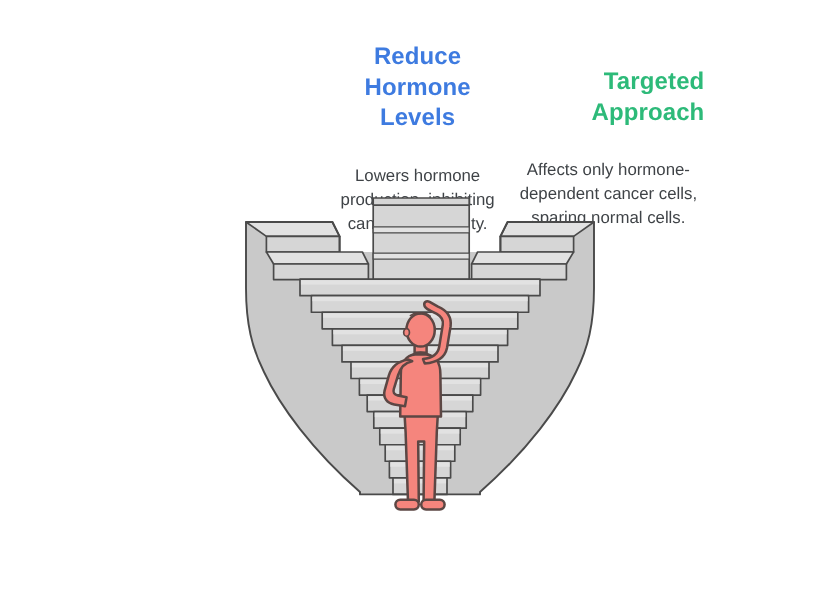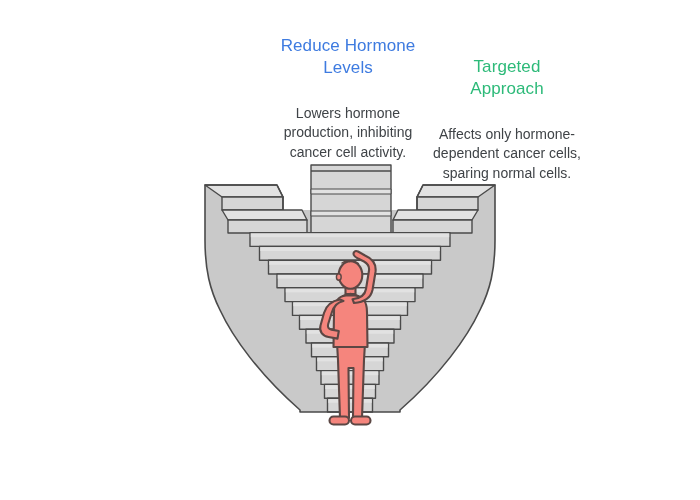--- a/index.html
+++ b/index.html
@@ -5,21 +5,21 @@
   html,body{margin:0;padding:0;}
   body{font-family:"Liberation Sans", sans-serif;}
   #canvas{
     position:relative;width:700px;height:500px;background:var(--background,#fff);
     overflow:hidden;
   }
   .col{
     position:absolute;width:160px;text-align:center;
   }
   .col-heading{
-    font-size:17px;font-weight:normal;line-height:1.28;white-space:pre-line;
+    font-size:20px;font-weight:bold;line-height:1.28;white-space:pre-line;
     letter-spacing:.1px;
   }
   .col-body{
     margin-top:25px;font-size:14px;line-height:1.42;white-space:pre-line;
     color:var(--text-color,#3F4347);
   }
   #col-1{left:107px;top:57px;}
   #col-2{left:268px;top:35px;}
   #col-3{left:427px;top:56px;}
   #illustration{position:absolute;left:0;top:0;}
@@ -35,21 +35,21 @@
 
   <div class="col" id="col-2">
     <div class="col-heading" style="color: rgb(62, 123, 224);">Reduce Hormone
 Levels</div>
     <div class="col-body">Lowers hormone
 production, inhibiting
 cancer cell activity.</div>
   </div>
 
   <div class="col" id="col-3">
-    <div class="col-heading" style="color: rgb(45, 186, 121);">Targeted
+    <div class="col-heading" style="color: rgb(45, 186, 121); text-align: right;">Targeted
 Approach</div>
     <div class="col-body">Affects only hormone-
 dependent cancer cells,
 sparing normal cells.</div>
   </div>
 
   <svg id="illustration" width="700" height="500" viewBox="0 0 700 500" role="img" aria-label="Person scratching head while looking up at an inverted stepped funnel structure">
 
     <g>
       <path class="nostroke" style="fill:var(--structure-side-fill)" d="M205,185 L277,185 L283,197 L283,210 L350,210 L350,412 L300,412 L300,410

